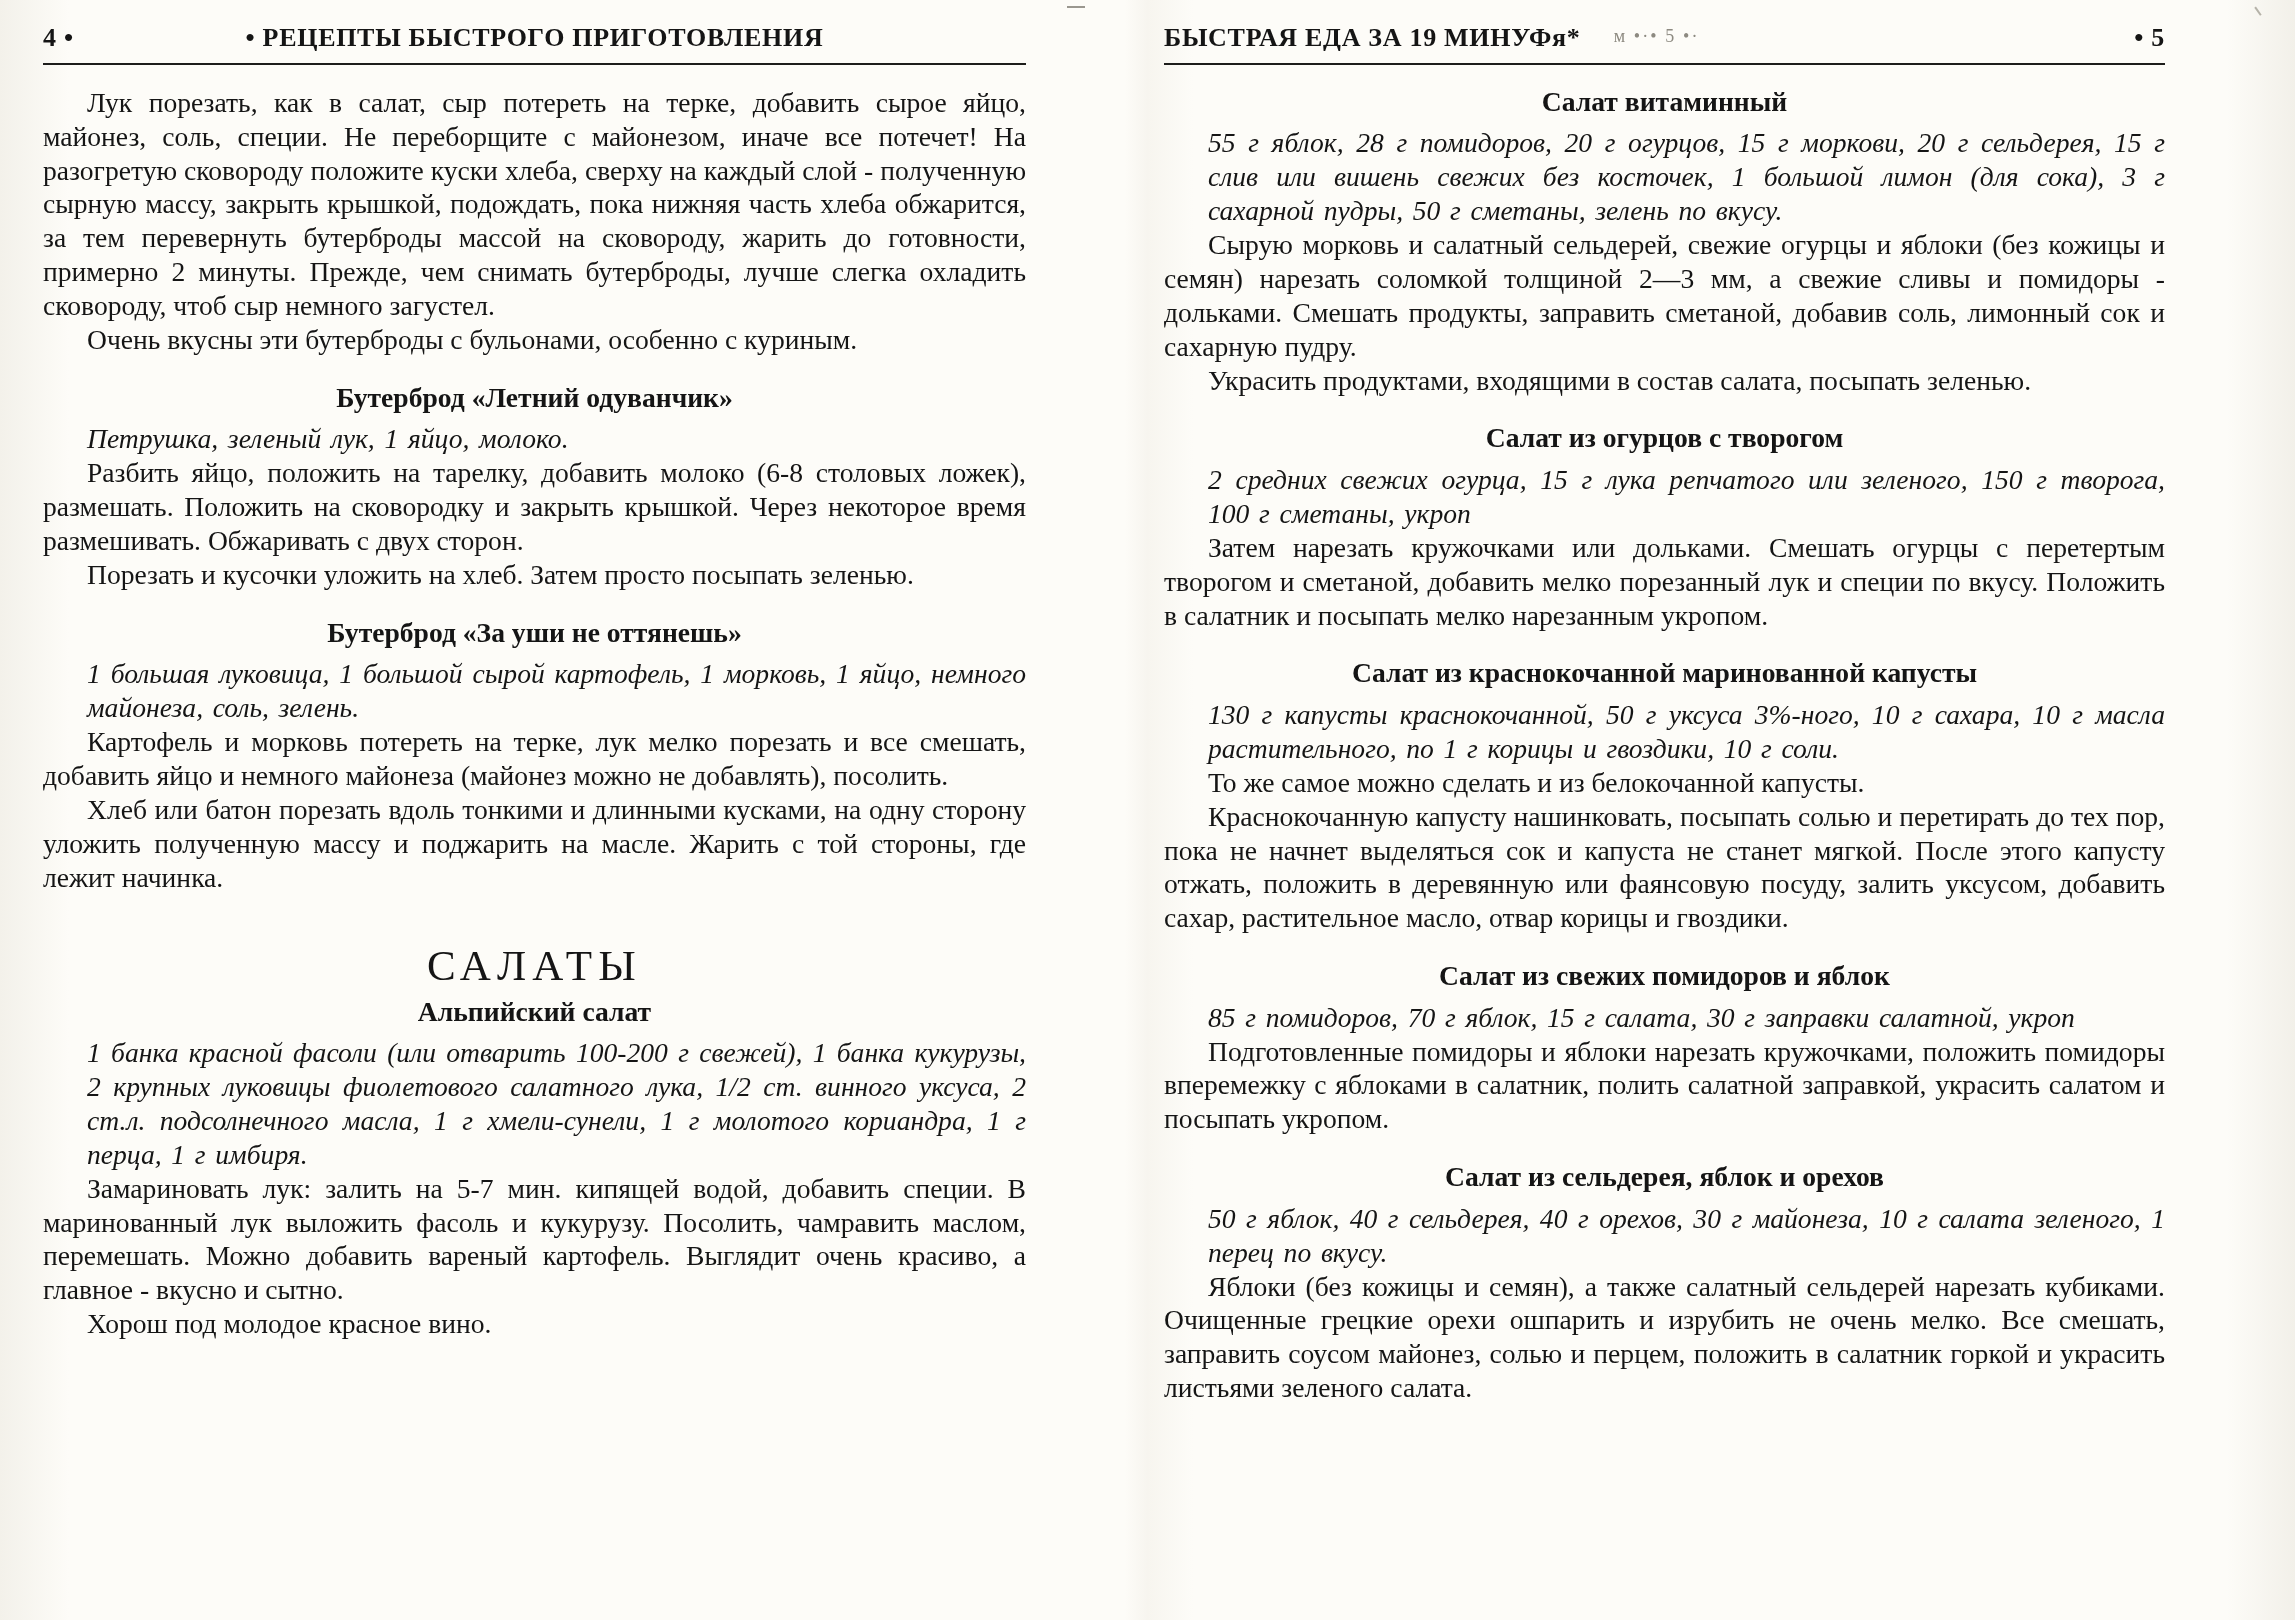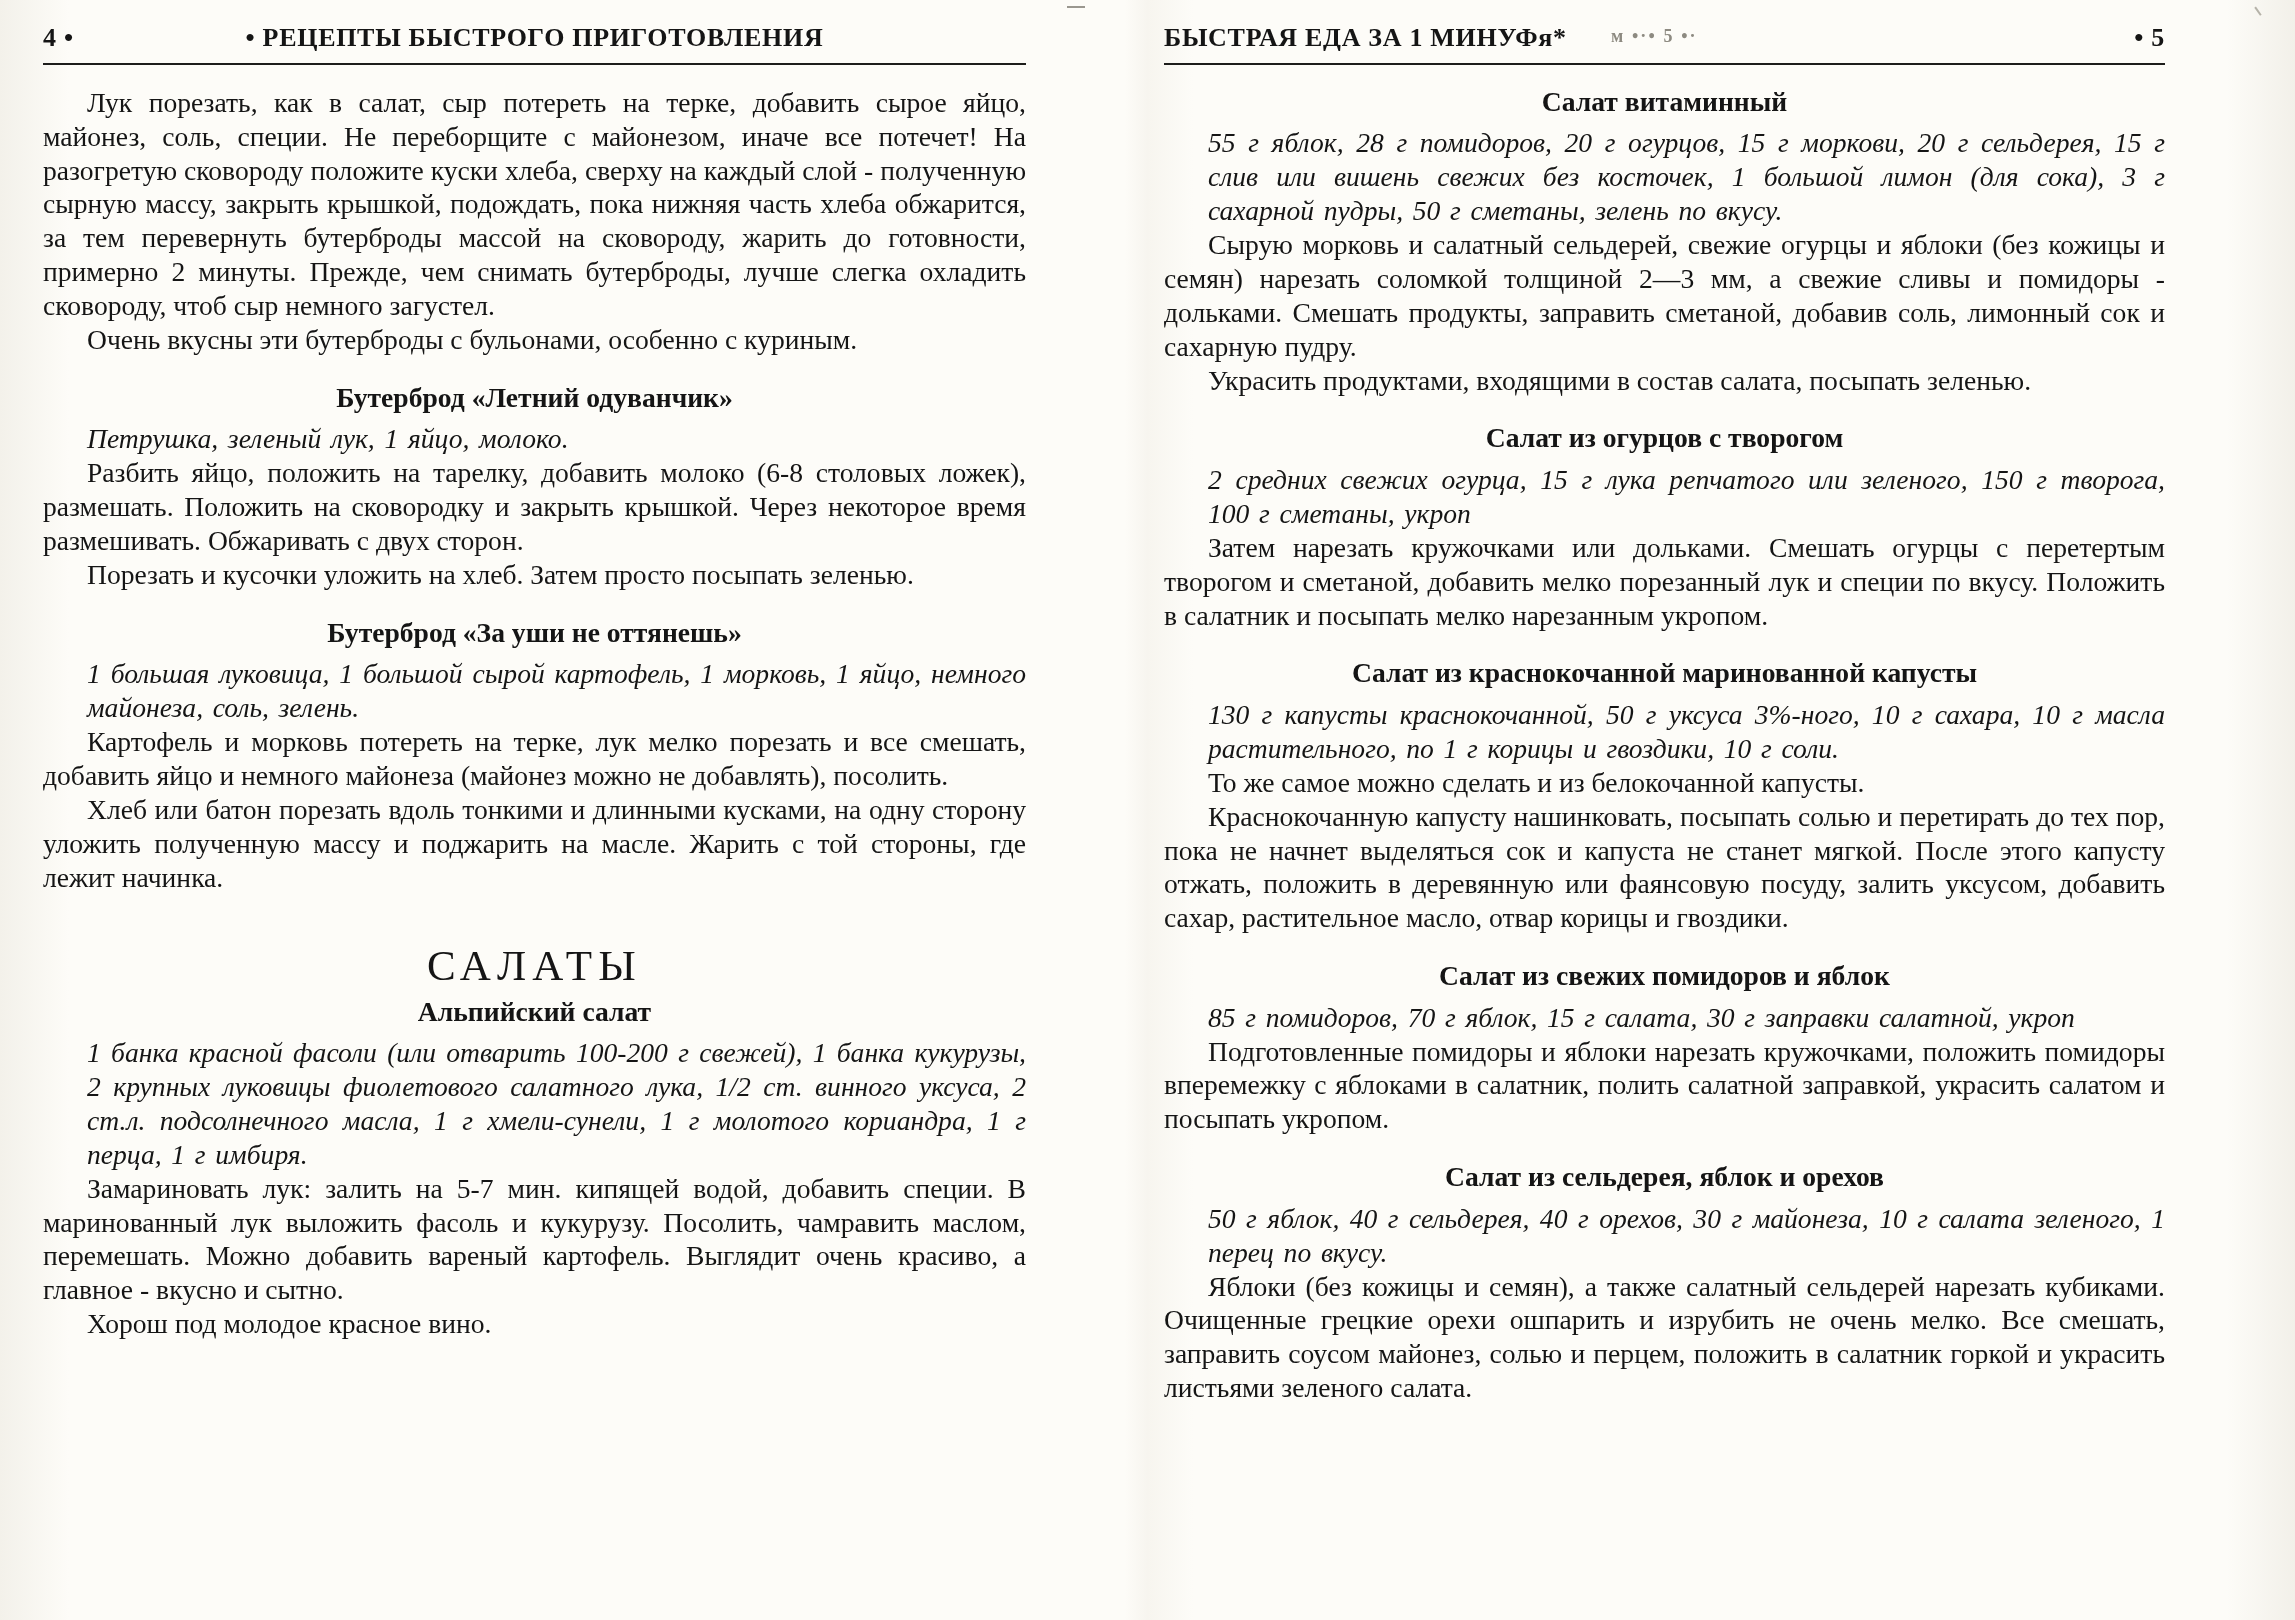--- a/index.html
+++ b/index.html
@@ -43,23 +43,23 @@
     display: block; text-align: center;
   }
   .page-header .header-title-left {
     display: inline-block; text-align: left;
   }
   .pagenum { position: absolute; top: 0; font-weight: bold; font-size: 26px; }
   .pagenum-left { left: 0; }
   .pagenum-right { right: 0; }
   .header-artifact {
     display: inline-block;
-    margin-left: 37px;
+    margin-left: 26px;
     font-size: 18px;
-    font-weight: bold;
+    font-weight: normal;
     color: #8d8a81;
     letter-spacing: 2.1px;
     vertical-align: 4.1px;
   }
   .rule { height: 2.1px; background: #1d1d1b; margin: 5.5px 0 20.7px 0; }
 
   .para {
     font-size: 27.6px;
     line-height: 1.23;
     text-align: justify;
@@ -112,21 +112,21 @@
     <p class="para">Хлеб или батон порезать вдоль тонкими и длинными кусками, на одну сторону уложить полученную массу и поджарить на масле. Жарить с той стороны, где лежит начинка.</p>
     <h2 class="big-head">САЛАТЫ</h2>
     <h3 class="head head-first">Альпийский салат</h3>
     <p class="ing">1 банка красной фасоли (или отварить 100-200 г свежей), 1 банка кукурузы, 2 крупных луковицы фиолетового салатного лука, 1/2 ст. винного уксуса, 2 ст.л. подсолнечного масла, 1 г хмели-сунели, 1 г молотого кориандра, 1 г перца, 1 г имбиря.</p>
     <p class="para">Замариновать лук: залить на 5-7 мин. кипящей водой, добавить специи. В маринованный лук выложить фасоль и кукурузу. Посолить, чамравить маслом, перемешать. Можно добавить вареный картофель. Выглядит очень красиво, а главное - вкусно и сытно.</p>
     <p class="para">Хорош под молодое красное вино.</p>
   </section>
 
   <section class="page page-right">
     <header class="page-header">
-      <span class="header-title-left">БЫСТРАЯ ЕДА ЗА 1 МИНУФя*</span>
+      <span class="header-title-left">БЫСТРАЯ ЕДА ЗА 19 МИНУФя*</span>
       <span class="header-artifact">м •·• 5 •·</span>
       <span class="pagenum pagenum-right">• 5</span>
     </header>
     <div class="rule"></div>
 
     <h3 class="head head-first">Салат витаминный</h3>
     <p class="ing">55 г яблок, 28 г помидоров, 20 г огурцов, 15 г моркови, 20 г сельдерея, 15 г слив или вишень свежих без косточек, 1 большой лимон (для сока), 3 г сахарной пудры, 50 г сметаны, зелень по вкусу.</p>
     <p class="para">Сырую морковь и салатный сельдерей, свежие огурцы и яблоки (без кожицы и семян) нарезать соломкой толщиной 2—3 мм, а свежие сливы и помидоры - дольками. Смешать продукты, заправить сметаной, добавив соль, лимонный сок и сахарную пудру.</p>
     <p class="para">Украсить продуктами, входящими в состав салата, посыпать зеленью.</p>
     <h3 class="head">Салат из огурцов с творогом</h3>

